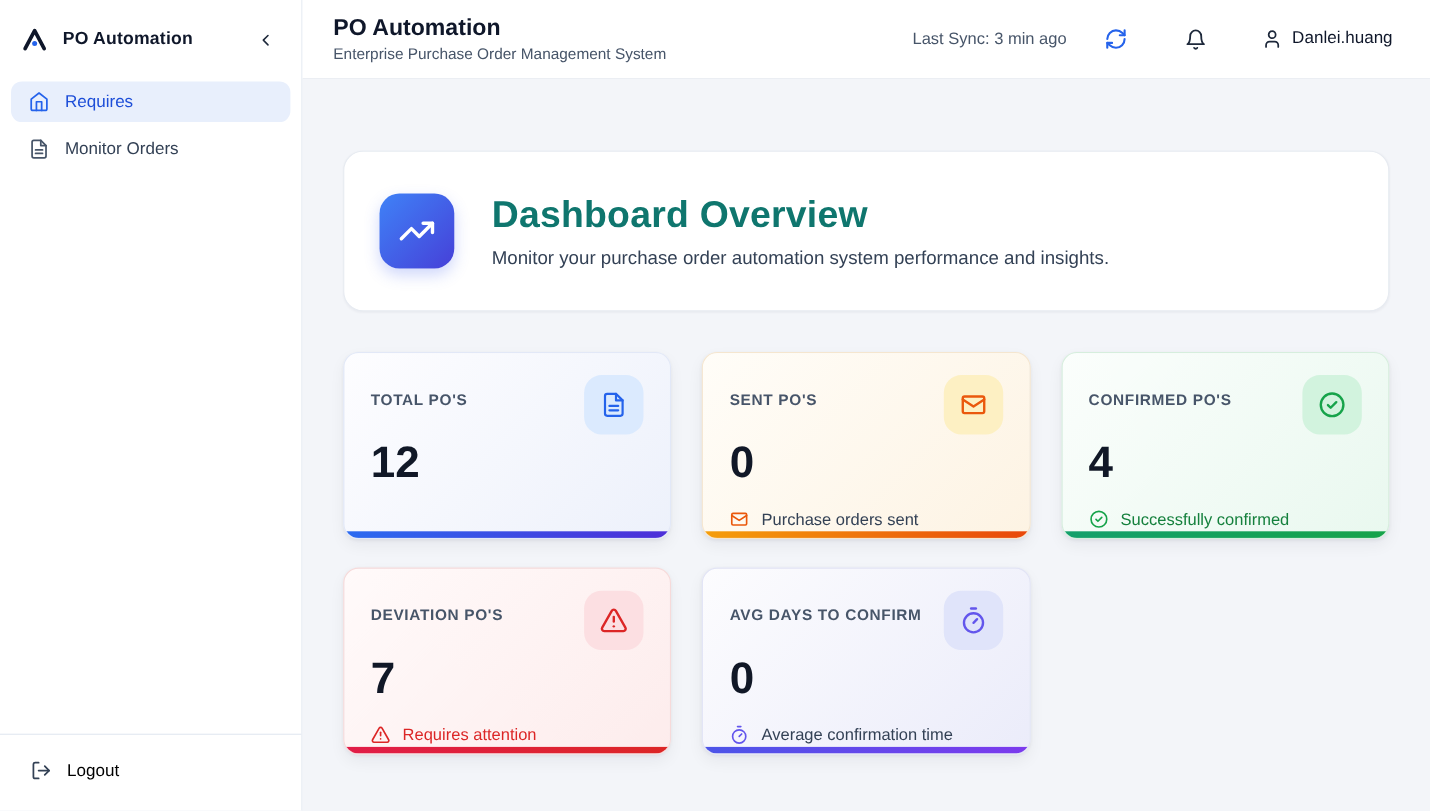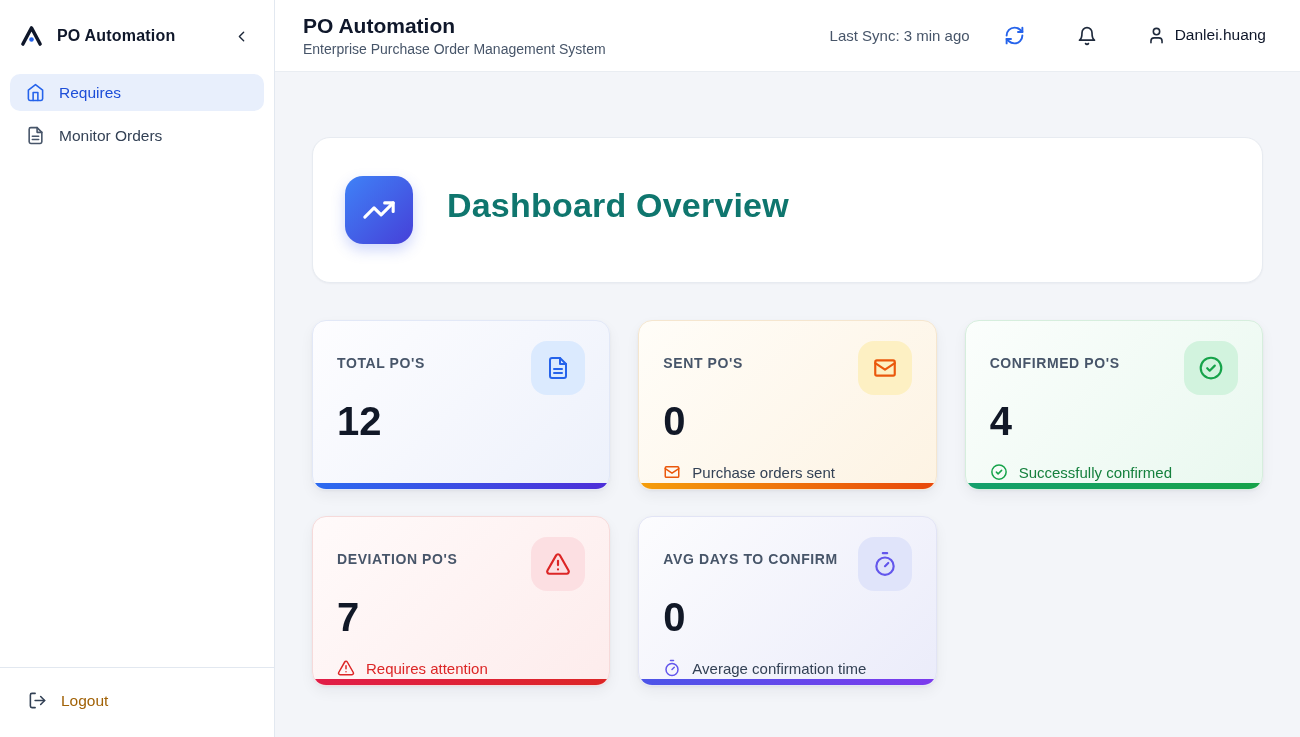--- a/index.html
+++ b/index.html
@@ -35,21 +35,21 @@
     border-radius: 10px; cursor: pointer;
     font-size: 15.5px; color: #334155;
   }
   .nav-item svg { color: #475569; }
   .nav-item.active { background: #e8effc; color: #1d4ed8; font-weight: 500; }
   .nav-item.active svg { color: #2563eb; }
   .sidebar-footer { border-top: 1px solid #e2e8f0; padding: 14px 14px 18px; }
   .logout-item {
     display: flex; align-items: center; gap: 14px;
     padding: 9px 14px; border-radius: 10px; cursor: pointer;
-    font-size: 15.5px; color: #a16207;
+    font-size: 15.5px; color: #000000;
   }
   .logout-item svg { color: #334155; }
 
   
   .main { flex: 1; display: flex; flex-direction: column; min-width: 0; }
   .topbar {
     height: 72px; background: #ffffff; border-bottom: 1px solid #e9edf2;
     display: flex; align-items: center; justify-content: space-between;
     padding: 0 34px 0 28px;
   }
@@ -248,20 +248,21 @@
 
       <section class="hero">
         <div class="hero-iconbox">
           <svg width="34" height="34" viewBox="0 0 24 24" fill="none" stroke="currentColor" stroke-width="2.2" stroke-linecap="round" stroke-linejoin="round">
             <polyline points="22 7 13.5 15.5 8.5 10.5 2 17"></polyline>
               <polyline points="16 7 22 7 22 13"></polyline>
           </svg>
         </div>
         <div>
           <h1 class="hero-title">Dashboard Overview</h1>
+          <p class="hero-subtitle">Monitor your purchase order automation system performance and insights.</p>
         </div>
       </section>
 
       <section class="stats-grid">
 
         <article class="stat-card theme-blue">
           <div class="stat-top">
             <div class="stat-label">TOTAL PO'S</div>
             <div class="stat-iconbox">
               <svg width="24" height="24" viewBox="0 0 24 24" fill="none" stroke="currentColor" stroke-width="2" stroke-linecap="round" stroke-linejoin="round">

